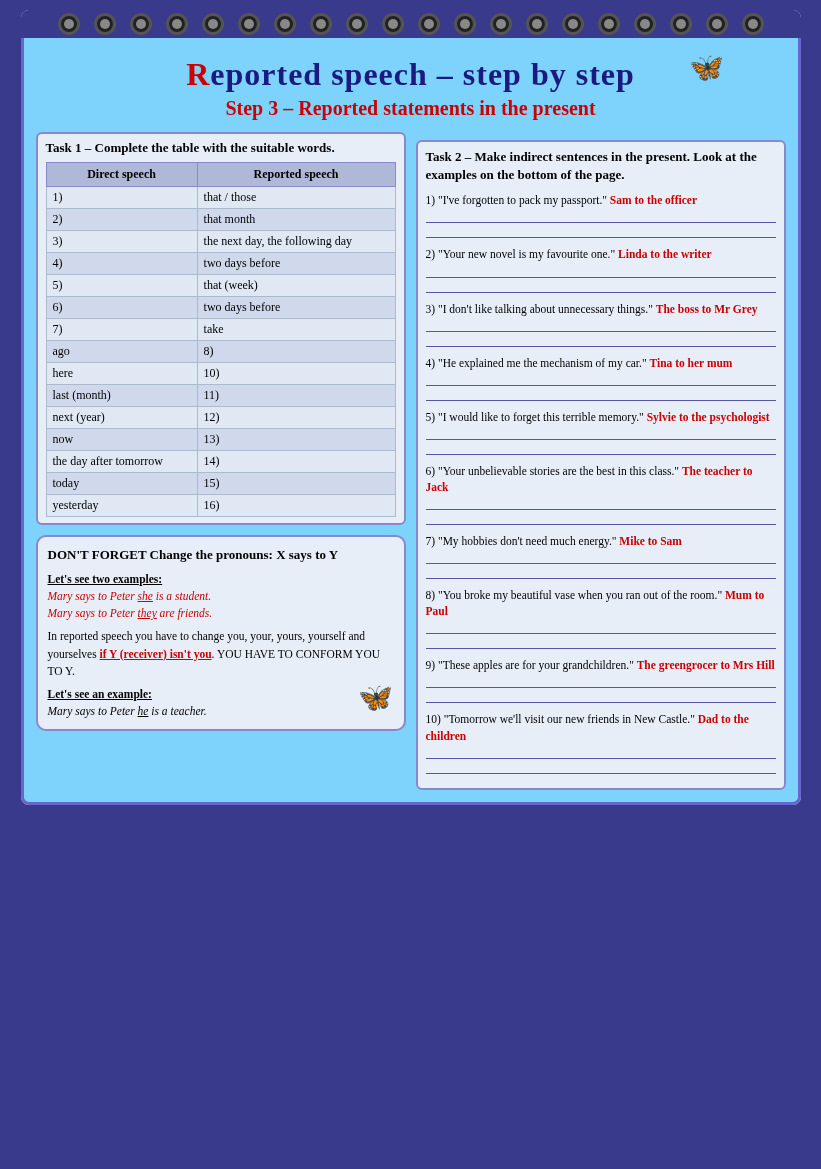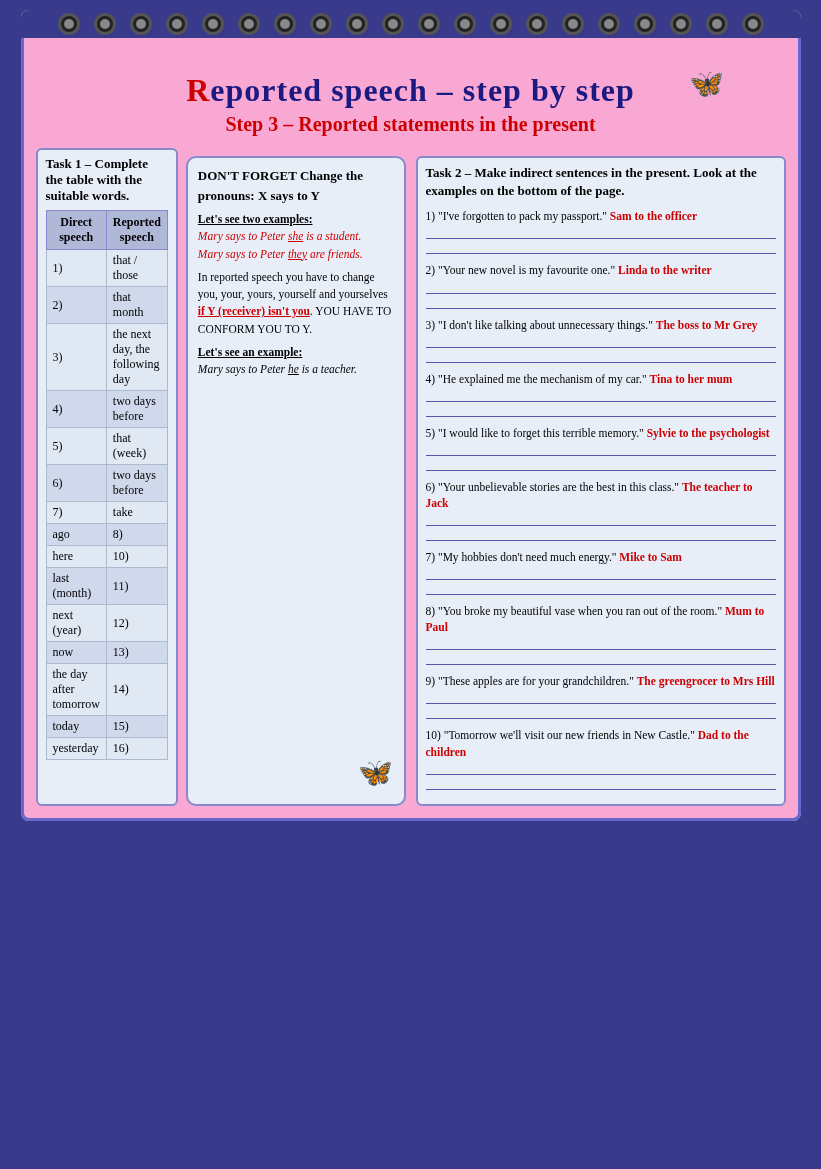--- a/index.html
+++ b/index.html
@@ -43,25 +43,25 @@
       display: block;
       width: 10px;
       height: 10px;
       background: #888;
       border-radius: 50%;
       position: absolute;
       top: 3px;
       left: 3px;
     }
     .page-inner {
-      background: #f9a8d4;
+      background: #7dd3fc;
       border: 3px solid #6666cc;
       border-top: none;
       border-radius: 0 0 8px 8px;
-      padding: 24px 12px 12px;
+      padding: 8px 12px 12px;
     }
     .title-section {
       text-align: center;
       padding: 10px 0 4px;
       position: relative;
     }
     .title-main {
       font-size: 32px;
       font-weight: bold;
       color: #1a1a80;
@@ -77,22 +77,22 @@
       text-align: center;
     }
     .two-col {
       display: flex;
       gap: 10px;
       margin-top: 8px;
     }
     .left-col {
       flex: 1;
       display: flex;
-      flex-direction: row;
-      gap: 8px;
+      flex-direction: column;
+      gap: 2px;
     }
     .right-col {
       flex: 1;
       display: flex;
       flex-direction: column;
       gap: 6px;
       margin-top: 8px;
     }
     .task-box {
       background: #e8eef8;

